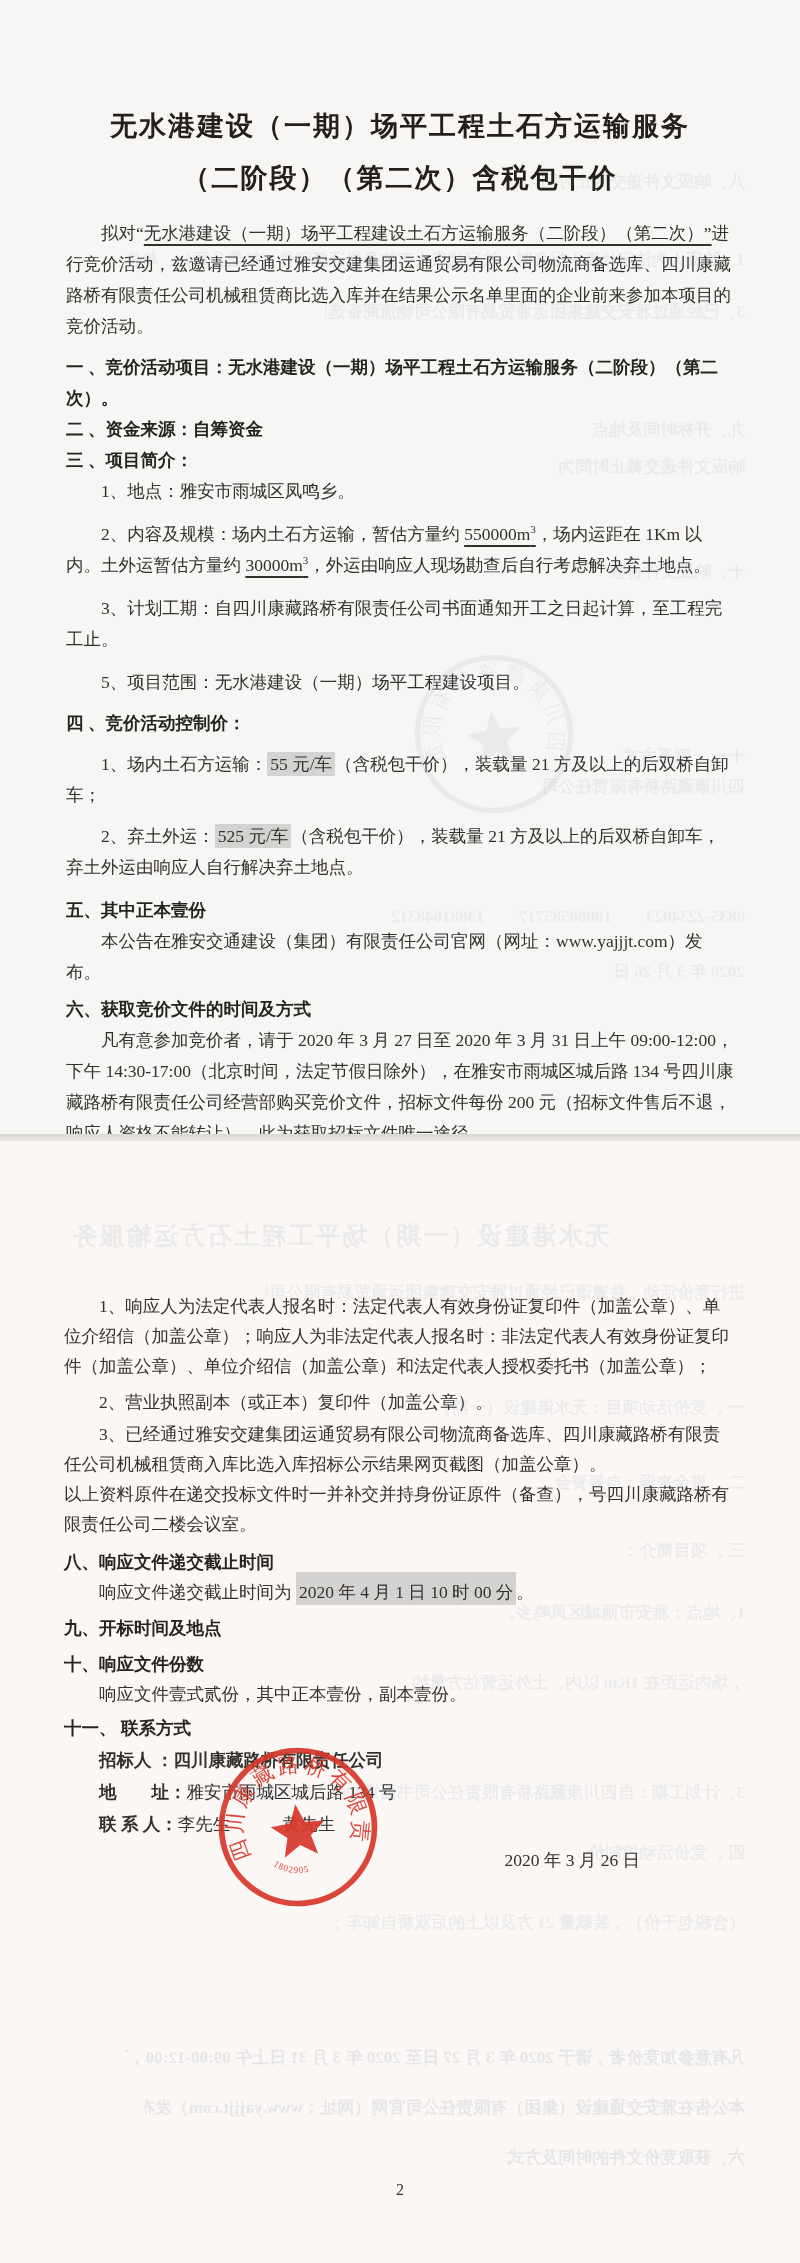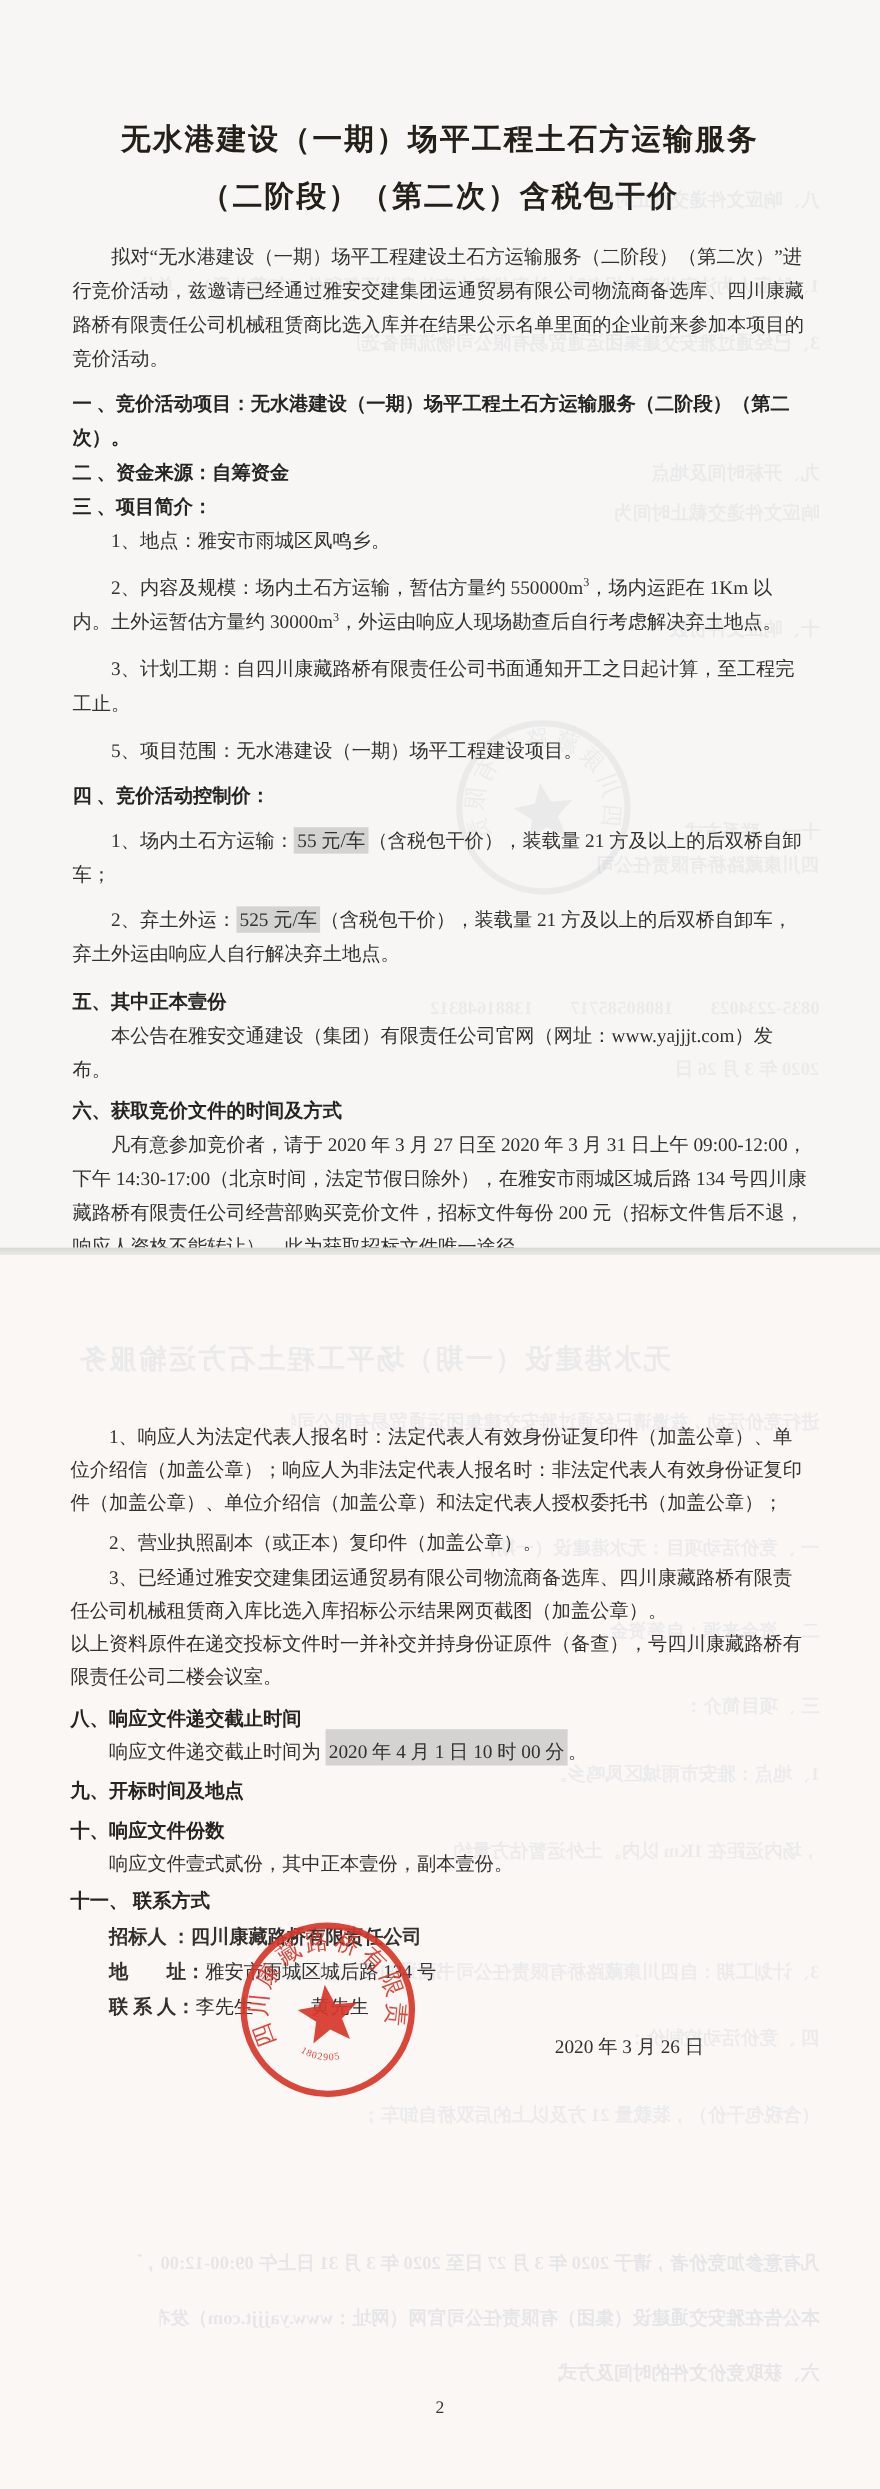--- a/index.html
+++ b/index.html
@@ -13,21 +13,21 @@
 
   .title{font-size:27px;line-height:52px;font-weight:bold;text-align:center;color:#222019;letter-spacing:2px;}
   p{margin:0;font-size:17.5px;line-height:31px;}
   .page2 p{line-height:30px;}
   .ind{text-indent:2em;}
   .hdr{font-weight:bold;color:#262421;}
   .b{font-weight:bold;}
   .mt2{margin-top:2px;}.mt4{margin-top:4px;}.mt6{margin-top:6px;}.mt8{margin-top:8px;}
   .mt10{margin-top:10px;}.mt12{margin-top:12px;}.mt14{margin-top:14px;}
 
-  .u{text-decoration-thickness:1.5px;text-underline-offset:5px;}
+  .u{text-decoration:underline;text-decoration-thickness:1.5px;text-underline-offset:5px;}
   .hl{background:rgba(138,138,138,.32);padding:2px 3px;}
   .hl-top{padding:10px 3px 3px 3px;}
   .hl-tall{padding:26px 3px 3px 3px;}
   sup{font-size:11px;line-height:0;}
   .pagenum2{position:absolute;top:1040px;left:0;width:100%;text-align:center;font-size:16px;color:#3a3835;}
   .dateline{text-align:right;padding-right:96px;font-size:17.5px;}
 
   
   .ghost{position:absolute;right:55px;max-width:620px;overflow:hidden;white-space:nowrap;
          transform:scaleX(-1);opacity:.07;font-weight:bold;color:#4a5d86;font-size:17px;

